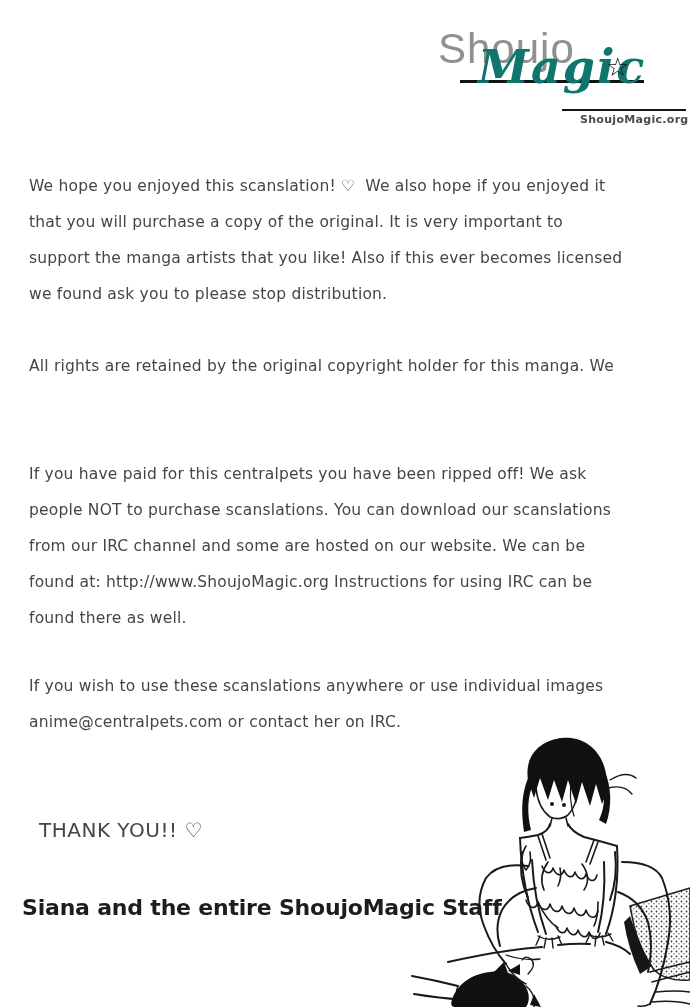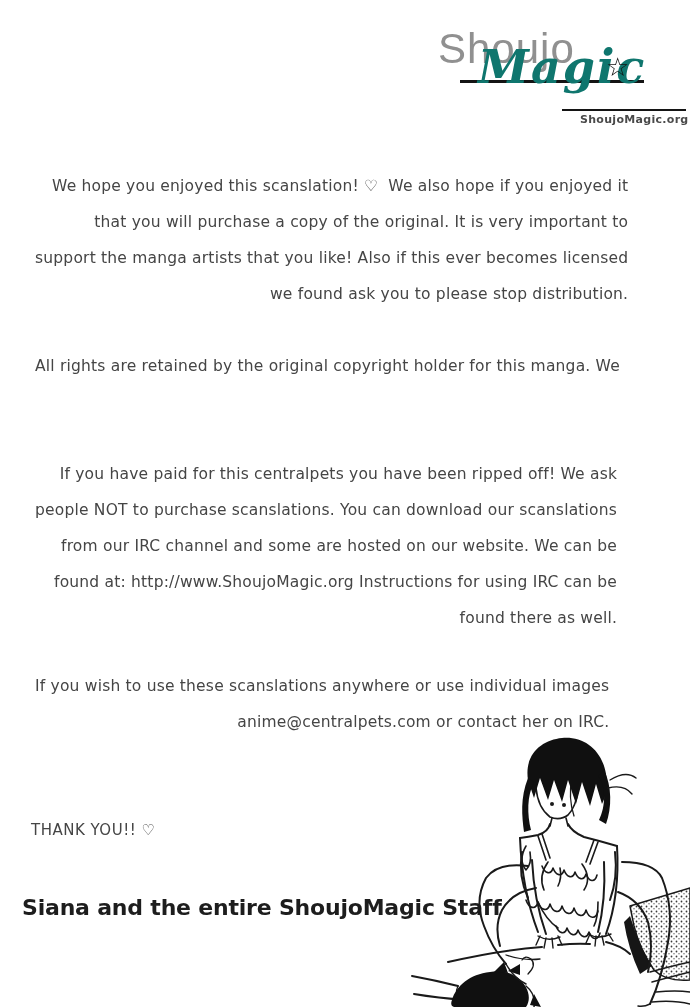--- a/index.html
+++ b/index.html
@@ -31,30 +31,30 @@
     position:absolute;top:24px;left:174px;
     font-size:26px;line-height:1;color:#111111;
   }
   .logo-line-bottom{position:absolute;top:79px;left:130px;width:124px;height:2px;background:#141414;}
   .logo-url{
     position:absolute;top:83px;left:148px;
     font-size:11px;font-weight:bold;letter-spacing:0.3px;
     color:#4a4a4a;
   }
   
-  .para{position:absolute;left:35px;text-align:right;}
+  .para{position:absolute;left:29px;}
   .line{
     white-space:pre;
     font-size:15.5px;line-height:36px;letter-spacing:0.2px;
     color:#454545;
   }
   .p1{top:168px;} .p2{top:348px;} .p3{top:456px;} .p4{top:668px;}
   .thank-you{
-    position:absolute;left:31px;top:812px;
-    font-size:15px;line-height:36px;letter-spacing:0.5px;
+    position:absolute;left:39px;top:812px;
+    font-size:20px;line-height:36px;letter-spacing:0.5px;
     color:#454545;white-space:pre;text-align:center;
   }
   .signature{
     position:absolute;left:22px;top:888px;
     font-size:22px;line-height:40px;letter-spacing:-0.2px;
     font-weight:bold;color:#1d1d1d;white-space:pre;
   }
   
   .illustration{position:absolute;left:410px;top:720px;width:280px;height:287px;}
   .illustration path, .illustration line{stroke-linecap:round;stroke-linejoin:round;}

